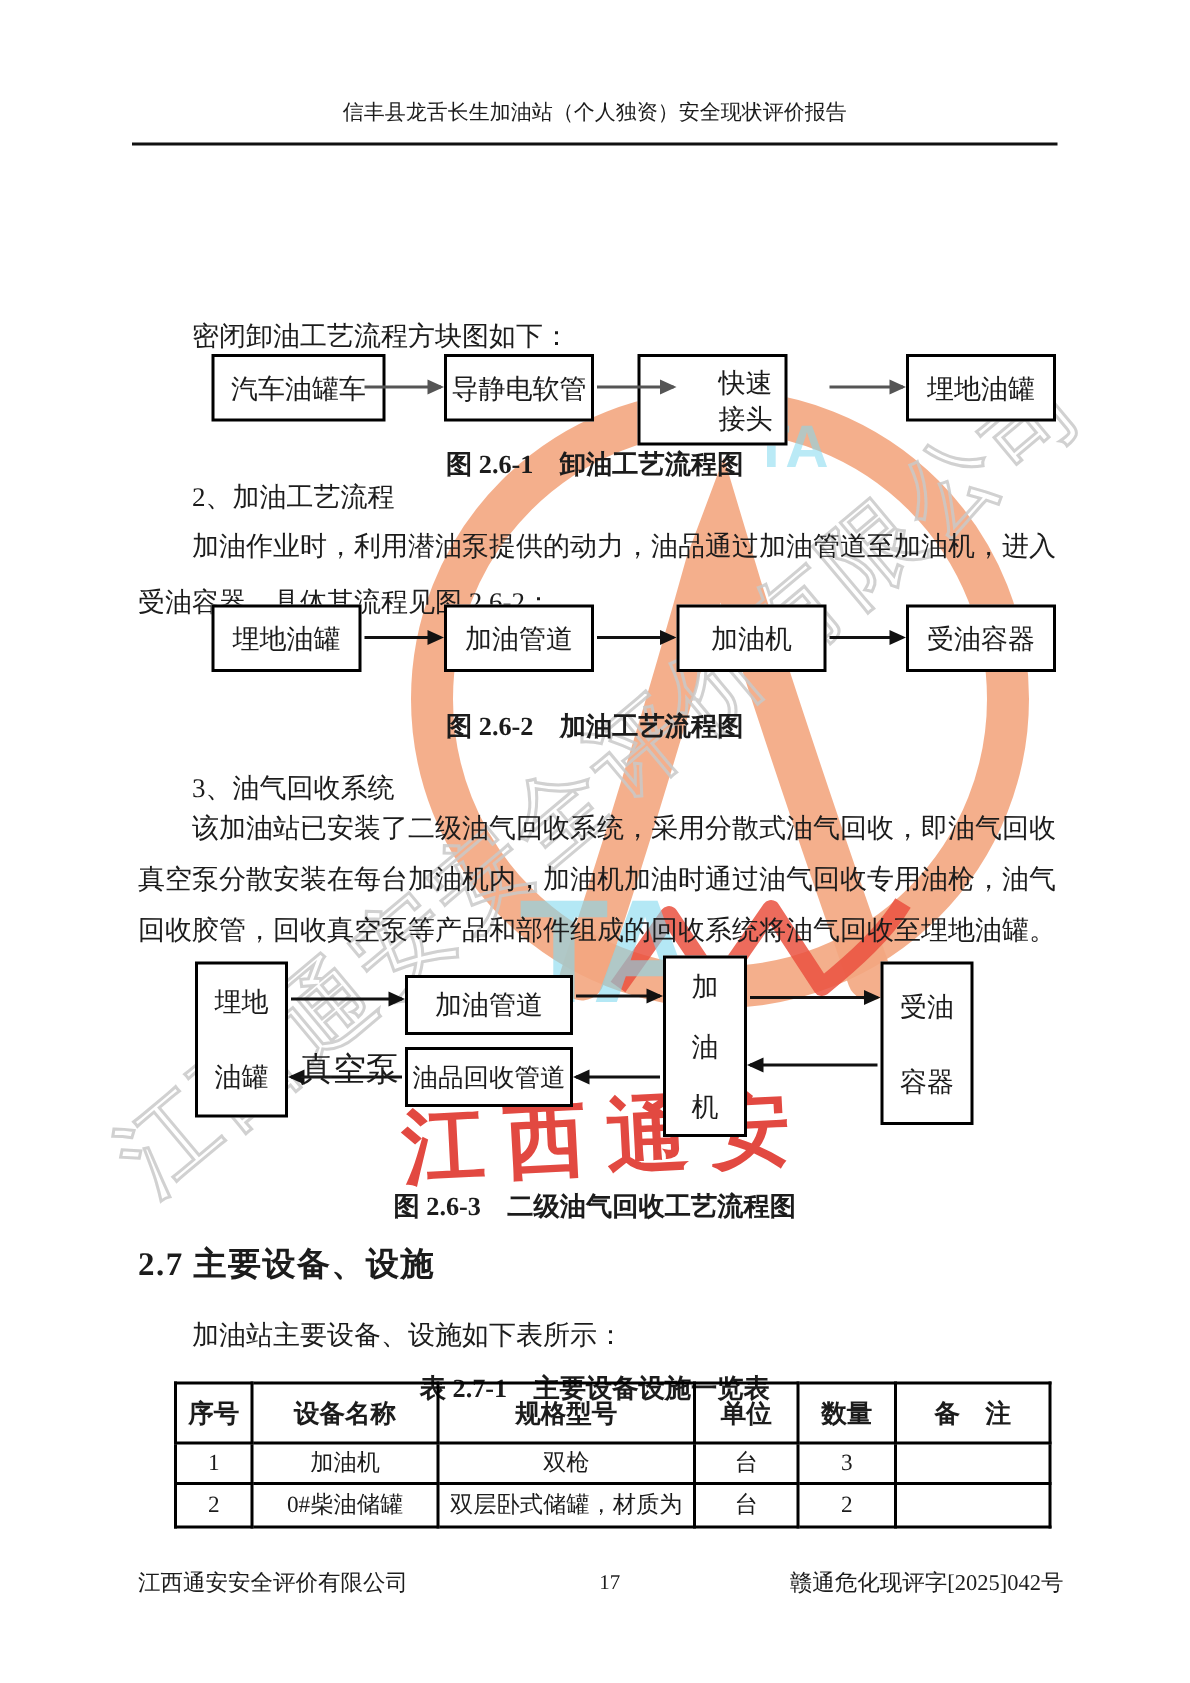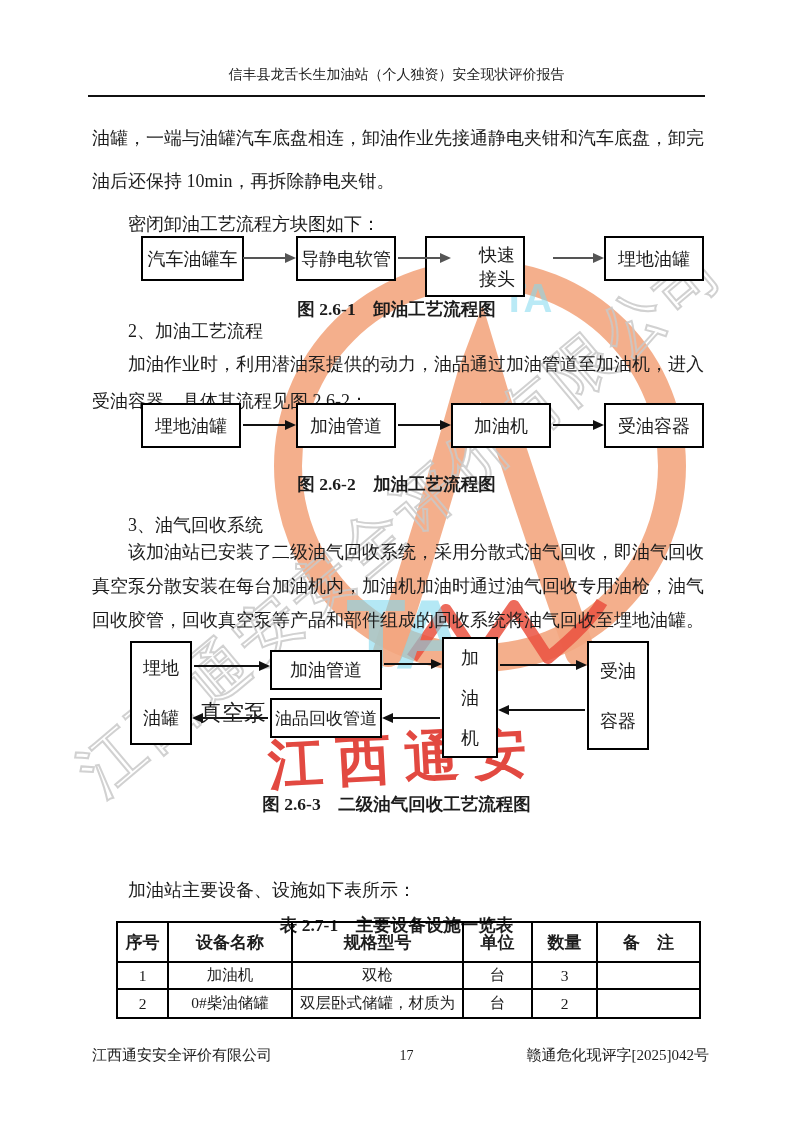--- a/index.html
+++ b/index.html
@@ -102,25 +102,24 @@
     <div class="wm-ta-big">TA</div>
     <div class="wm-ta-small">TA</div>
     <div class="wm-red-text">江西通安</div>
   </div>
 
   <div class="layer" id="content">
 
     <div class="abs hdr-title">信丰县龙舌长生加油站（个人独资）安全现状评价报告</div>
     <div class="abs hdr-rule"></div>
 
-    <div class="abs para" style="top:101px;">油罐，一端与油罐汽车底盘相连，卸油作业先接通静电夹钳和汽车底盘，卸完油后还保持 10min，再拆除静电夹钳。</div>
     <div class="abs para indent" style="top:187px;">密闭卸油工艺流程方块图如下：</div>
 
     <div class="fig1">
-      <div class="fc-box" style="left:141px; top:236px; width:103px; height:45px;">汽车油罐车</div>
+      <div class="fc-box" style="left:141px; top:236px; width:116px; height:45px;">汽车油罐车</div>
       <div class="fc-box" style="left:296px; top:236px; width:100px; height:45px;">导静电软管</div>
       <div class="fc-box" style="left:425px; top:236px; width:100px; height:61px;padding-left:44px;">快速接头</div>
       <div class="fc-box" style="left:604px; top:236px; width:100px; height:45px;">埋地油罐</div>
       <div class="arrow r" style="left:243px; top:257px; width:51px;"></div>
       <div class="arrow r" style="left:398px; top:257px; width:51px;"></div>
       <div class="arrow r" style="left:553px; top:257px; width:49px;"></div>
     </div>
     <div class="abs caption" style="top:281px;">图 2.6-1　卸油工艺流程图</div>
 
     <div class="abs para indent" style="top:294px;">2、加油工艺流程</div>
@@ -154,20 +153,21 @@
       <div class="arrow r" style="left:194px; top:665px; width:74px;"></div>
       <div class="arrow r" style="left:384px; top:663px; width:56px;"></div>
       <div class="arrow r" style="left:500px; top:664px; width:85px;"></div>
       <div class="arrow l" style="left:500px; top:709px; width:85px;"></div>
       <div class="arrow l" style="left:384px; top:717px; width:56px;"></div>
       <div class="arrow l" style="left:194px; top:717px; width:74px;"></div>
       <div class="pump-label">真空泵</div>
     </div>
     <div class="abs caption" style="top:776px;">图 2.6-3　二级油气回收工艺流程图</div>
 
+    <div class="abs sec-heading">2.7 主要设备、设施</div>
     <div class="abs para indent" style="top:853px;">加油站主要设备、设施如下表所示：</div>
     <div class="abs caption tbl-title">表 2.7-1　主要设备设施一览表</div>
 
     <table class="equip">
       <colgroup>
         <col style="width:51px">
           <col style="width:124px">
           <col style="width:171px">
         <col style="width:69px">
           <col style="width:65px">

